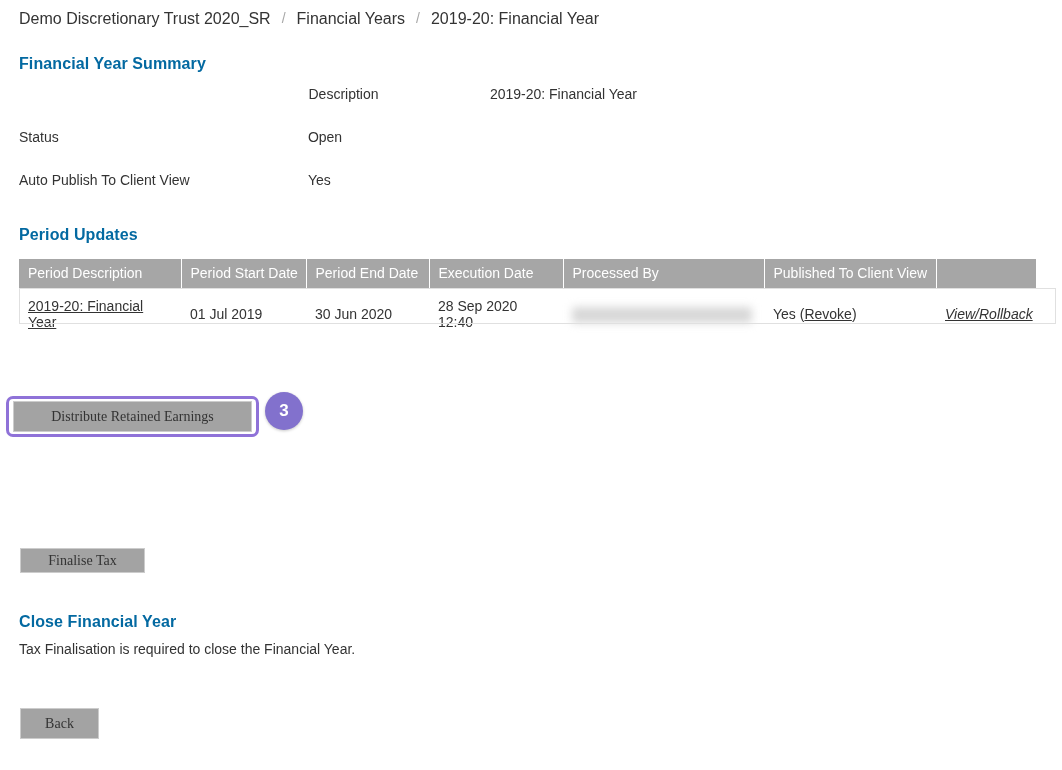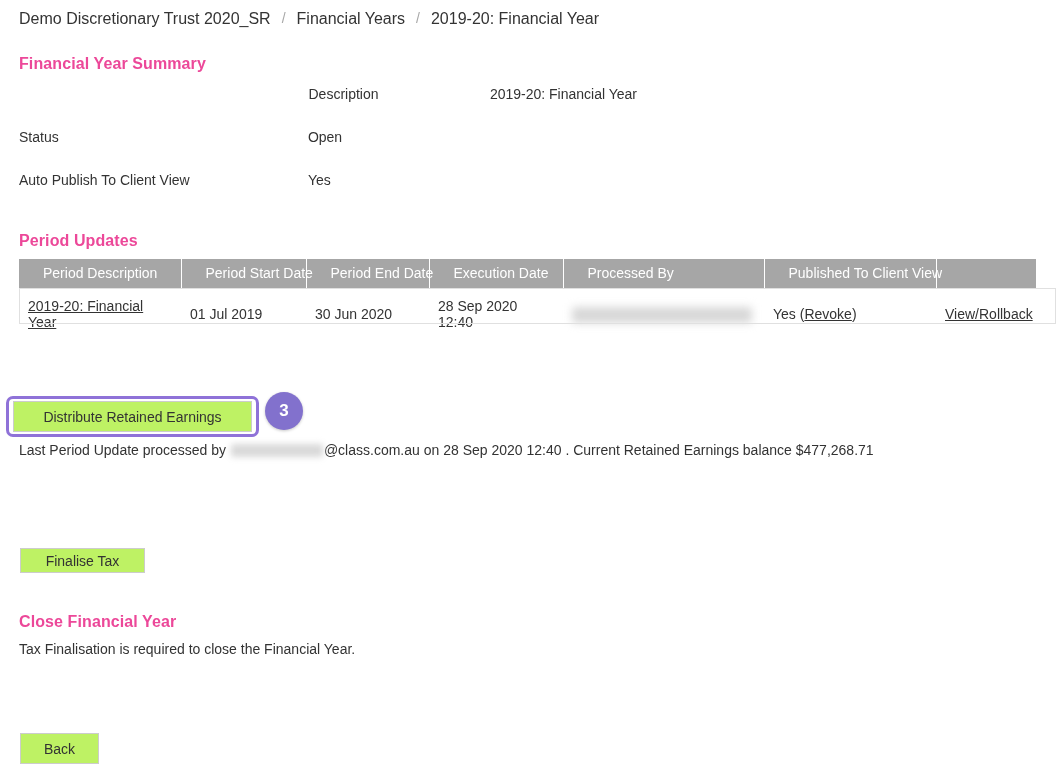--- a/index.html
+++ b/index.html
@@ -34,21 +34,21 @@
     margin: 0 11px;
     font-size: 14px;
   }
 
   
   .section-title {
     position: absolute;
     left: 19px;
     font-size: 16px;
     font-weight: bold;
-    color: #ec4899;
+    color: #0369a1;
     letter-spacing: 0.1px;
   }
 
   
   .summary-row {
     position: absolute;
     left: 19px;
     width: 800px;
     font-size: 14px;
     color: #333333;
@@ -73,21 +73,21 @@
     border-collapse: collapse;
     table-layout: fixed;
     width: 1017px;
     font-size: 14px;
   }
   table.period-updates thead th {
     background: #a6a6a6;
     color: #ffffff;
     font-weight: normal;
     text-align: left;
-    padding: 6px 9px 7px 24px;
+    padding: 6px 9px 7px 9px;
     border-right: 1px solid #ffffff;
     white-space: nowrap;
     font-size: 14px;
     height: 28px;
   }
   table.period-updates thead th:last-child { border-right: none; }
   table.period-updates tbody td {
     padding: 10px 9px 12px 9px;
     color: #333333;
     vertical-align: middle;
@@ -105,21 +105,21 @@
     color: #333333;
     text-decoration: underline;
     cursor: pointer;
   }
   td.col-pd      { width: 162px; }
   td.col-psd     { width: 125px; }
   td.col-ped     { width: 123px; }
   td.col-ed      { width: 134px; }
   td.col-pb      { width: 201px; }
   td.col-ptcv    { width: 172px; text-align: left;}
-  td.col-act     { width: 100px; text-align: center;}
+  td.col-act     { width: 100px; text-align: center; font-style: italic;}
   th.col-pd      { width: 162px; }
   th.col-psd     { width: 125px; }
   th.col-ped     { width: 123px; }
   th.col-ed      { width: 134px; }
   th.col-pb      { width: 201px; }
   th.col-ptcv    { width: 172px; }
   th.col-act     { width: 100px; }
 
   .redacted-cell {
     display: inline-block;
@@ -137,25 +137,25 @@
     border-radius: 2px;
     vertical-align: middle;
     margin: 0 1px 2px 1px;
   }
 
   
   .btn {
     display: inline-flex;
     align-items: center;
     justify-content: center;
-    background: #bef264;
+    background: #a3a3a3;
     border: 1px solid #cccccc;
     color: #333333;
     font-size: 14px;
-    font-family: Liberation Sans, sans-serif;
+    font-family: Liberation Serif, serif;
     cursor: pointer;
     padding: 0 14px;
   }
 
   
   .highlight-ring {
     position: absolute;
     left: 6px; top: 396px;
     width: 253px; height: 41px;
     border: 3px solid #8f72d8;
@@ -201,21 +201,21 @@
   .close-fy-text {
     position: absolute;
     left: 19px; top: 641px;
     font-size: 14px;
     color: #333333;
   }
 
   .btn-back {
     position: absolute;
     left: 20px; top: 708px;
-    width: 79px; height: 31px; margin-top: 25px;
+    width: 79px; height: 31px;
   }
 </style>
 </head>
 <body>
 
 <div class="page">
 
   <div class="breadcrumb">
     <span class="crumb">Demo Discretionary Trust 2020_SR</span>
     <span class="sep">/</span>
@@ -234,21 +234,21 @@
   <div class="summary-row" style="top:172px;">
     <span class="label">Auto Publish To Client View</span>
     <span class="value">Yes</span>
   </div>
 
   <div class="summary-row" style="top:129px;">
     <span class="label">Status</span>
     <span class="value">Open</span>
   </div>
 
-  <div class="section-title" style="top:232px;">Period Updates</div>
+  <div class="section-title" style="top:226px;">Period Updates</div>
 
   <div class="table-wrap">
     <table class="period-updates">
       <thead>
         <tr>
           <th class="col-pd">Period Description</th>
           <th class="col-psd">Period Start Date</th>
           <th class="col-ped">Period End Date</th>
           <th class="col-ed">Execution Date</th>
           <th class="col-pb">Processed By</th>
@@ -277,26 +277,20 @@
       </tbody>
     </table>
     <div class="row-box"></div>
   </div>
 
 
   <div class="highlight-ring"></div>
   <button class="btn btn-distribute">Distribute Retained Earnings</button>
   <div class="step-badge">3</div>
 
-  <div class="note-line">
-    <span>Last Period Update processed by</span>
-    <span class="redacted-inline"></span><span>@class.com.au</span>
-    <span>on 28 Sep 2020 12:40 . Current Retained Earnings balance</span>
-    <span>$477,268.71</span>
-  </div>
 
   <button class="btn btn-finalise">Finalise Tax</button>
 
   <div class="section-title" style="top:613px;">Close Financial Year</div>
   <div class="close-fy-text">Tax Finalisation is required to close the Financial Year.</div>
 
   <button class="btn btn-back">Back</button>
 
 </div>
 

